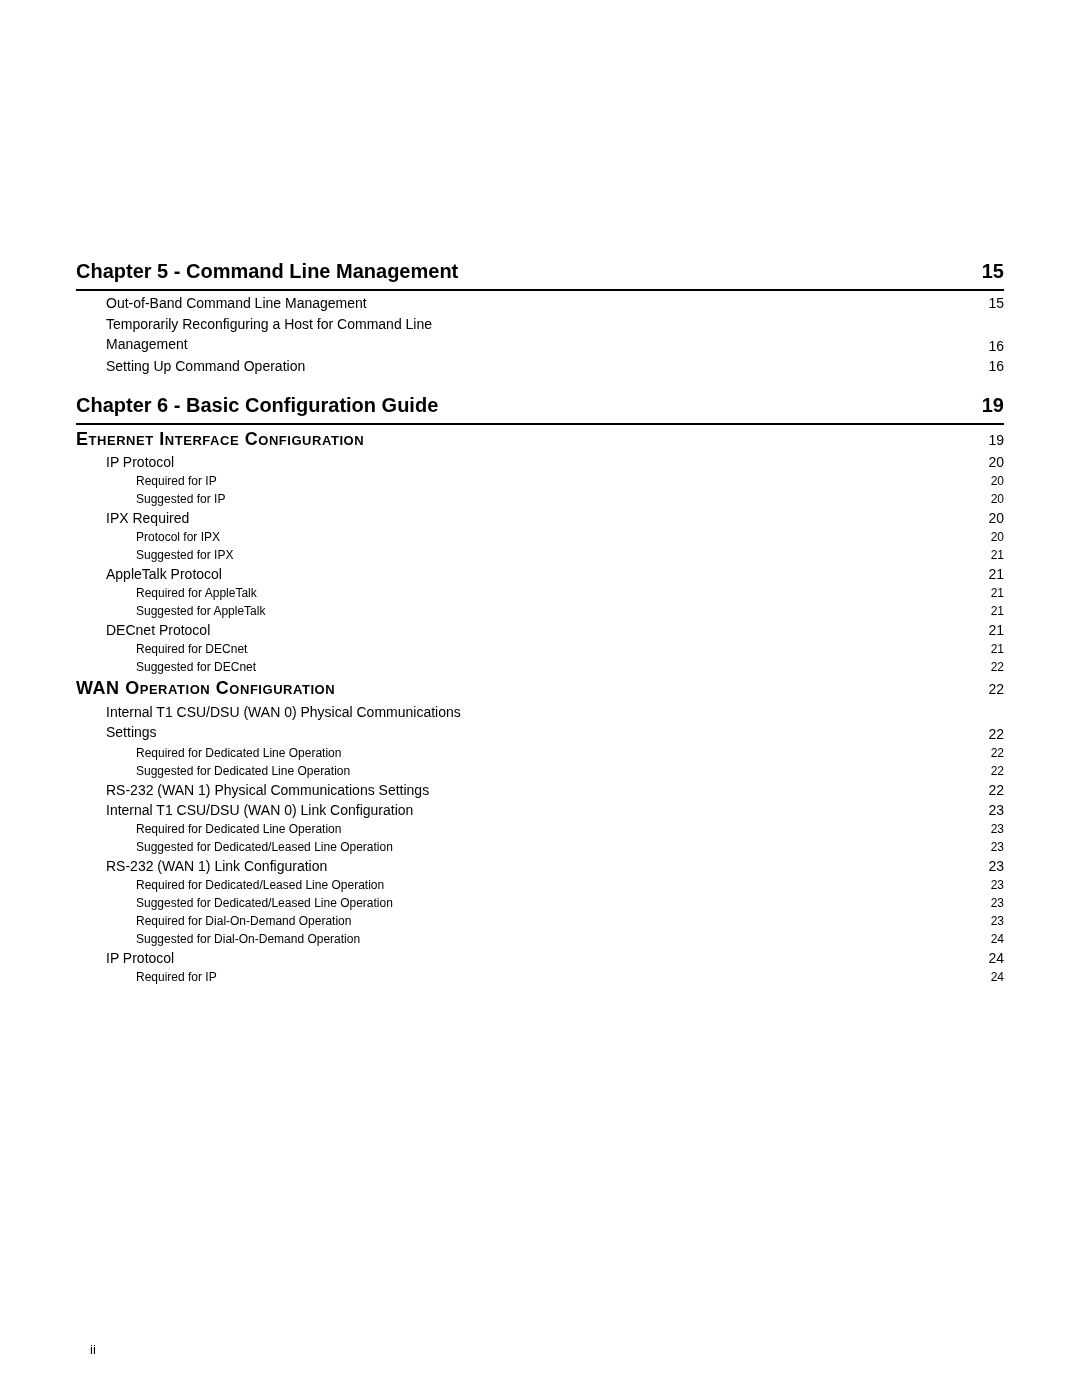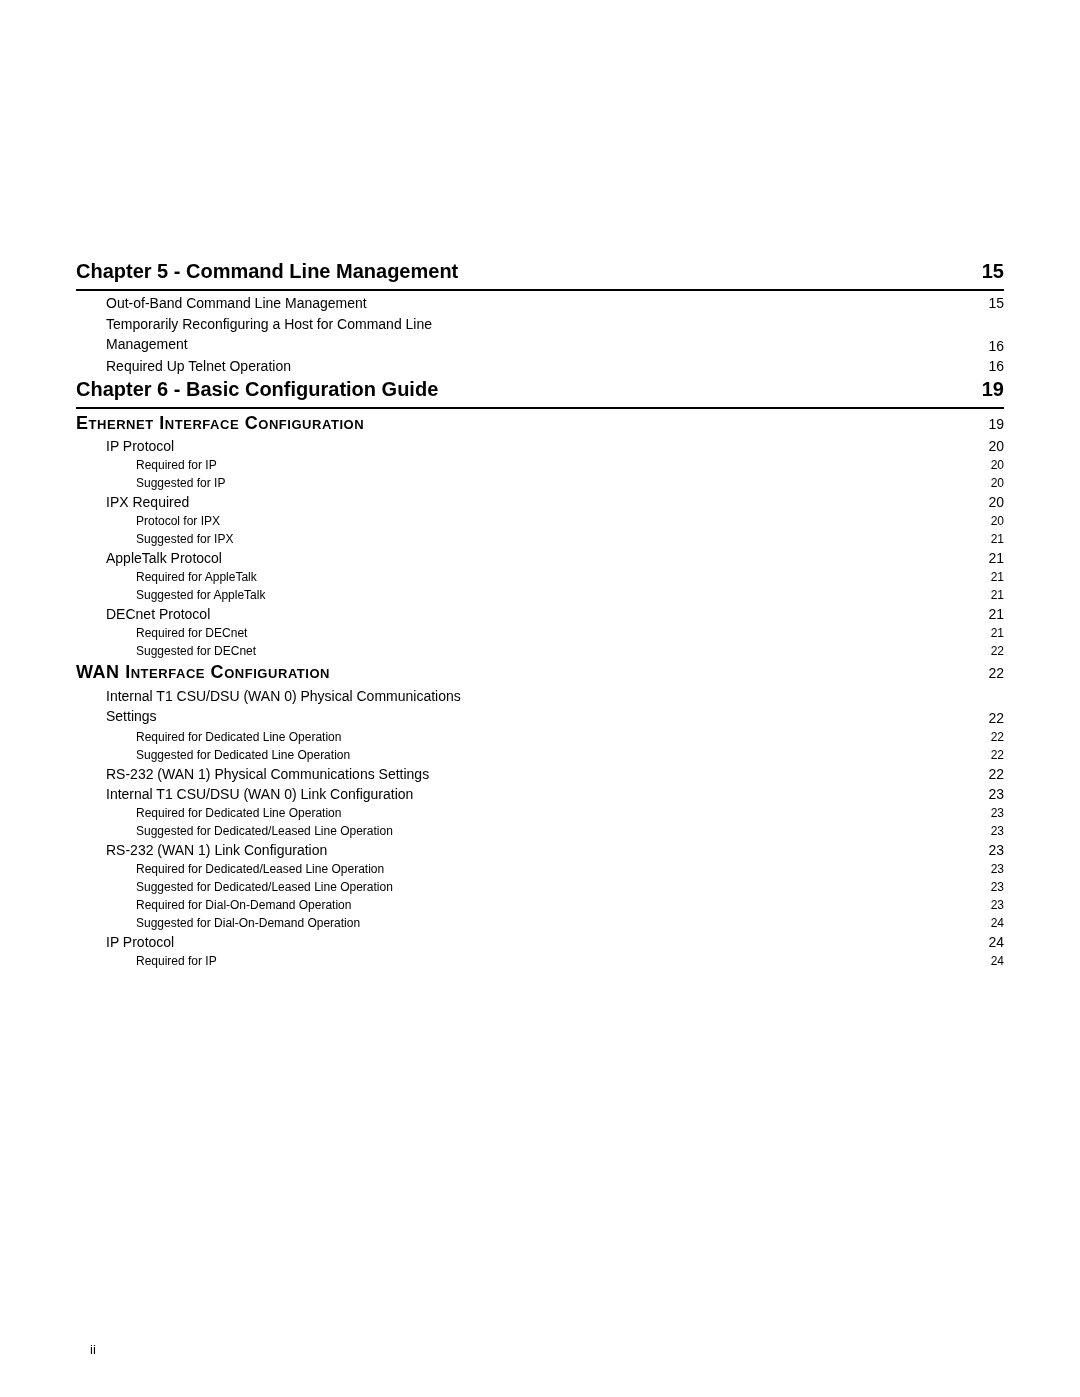--- a/index.html
+++ b/index.html
@@ -118,25 +118,25 @@
     <span class="label">Out-of-Band Command Line Management</span>
     <span class="page-num">15</span>
   </div>
 
   <div class="multiline-entry indent-1">
     <span class="label">Temporarily Reconfiguring a Host for Command Line<br>Management</span>
     <span class="page-num">16</span>
   </div>
 
   <div class="toc-entry indent-1">
-    <span class="label">Required Up Telnet Operation</span>
+    <span class="label">Setting Up Command Operation</span>
     <span class="page-num">16</span>
   </div>
 
-  <div class="chapter-heading" style="margin-top: 4px;">
+  <div class="chapter-heading" style="margin-top: 20px;">
     <span class="chapter-section-title">Chapter 6 - Basic Configuration Guide</span>
     <span class="chapter-page-num">19</span>
   </div>
 
   <div class="toc-entry">
     <span class="label small-caps">Ethernet Interface Configuration</span>
     <span class="page-num">19</span>
   </div>
 
   <div class="toc-entry indent-1">
@@ -193,21 +193,21 @@
     <span class="label">Required for DECnet</span>
     <span class="page-num">21</span>
   </div>
 
   <div class="toc-entry indent-2">
     <span class="label">Suggested for DECnet</span>
     <span class="page-num">22</span>
   </div>
 
   <div class="toc-entry">
-    <span class="label small-caps">WAN Interface Configuration</span>
+    <span class="label small-caps">WAN Operation Configuration</span>
     <span class="page-num">22</span>
   </div>
 
   <div class="multiline-entry indent-1">
     <span class="label">Internal T1 CSU/DSU (WAN 0) Physical Communications<br>Settings</span>
     <span class="page-num">22</span>
   </div>
 
   <div class="toc-entry indent-2">
     <span class="label">Required for Dedicated Line Operation</span>

